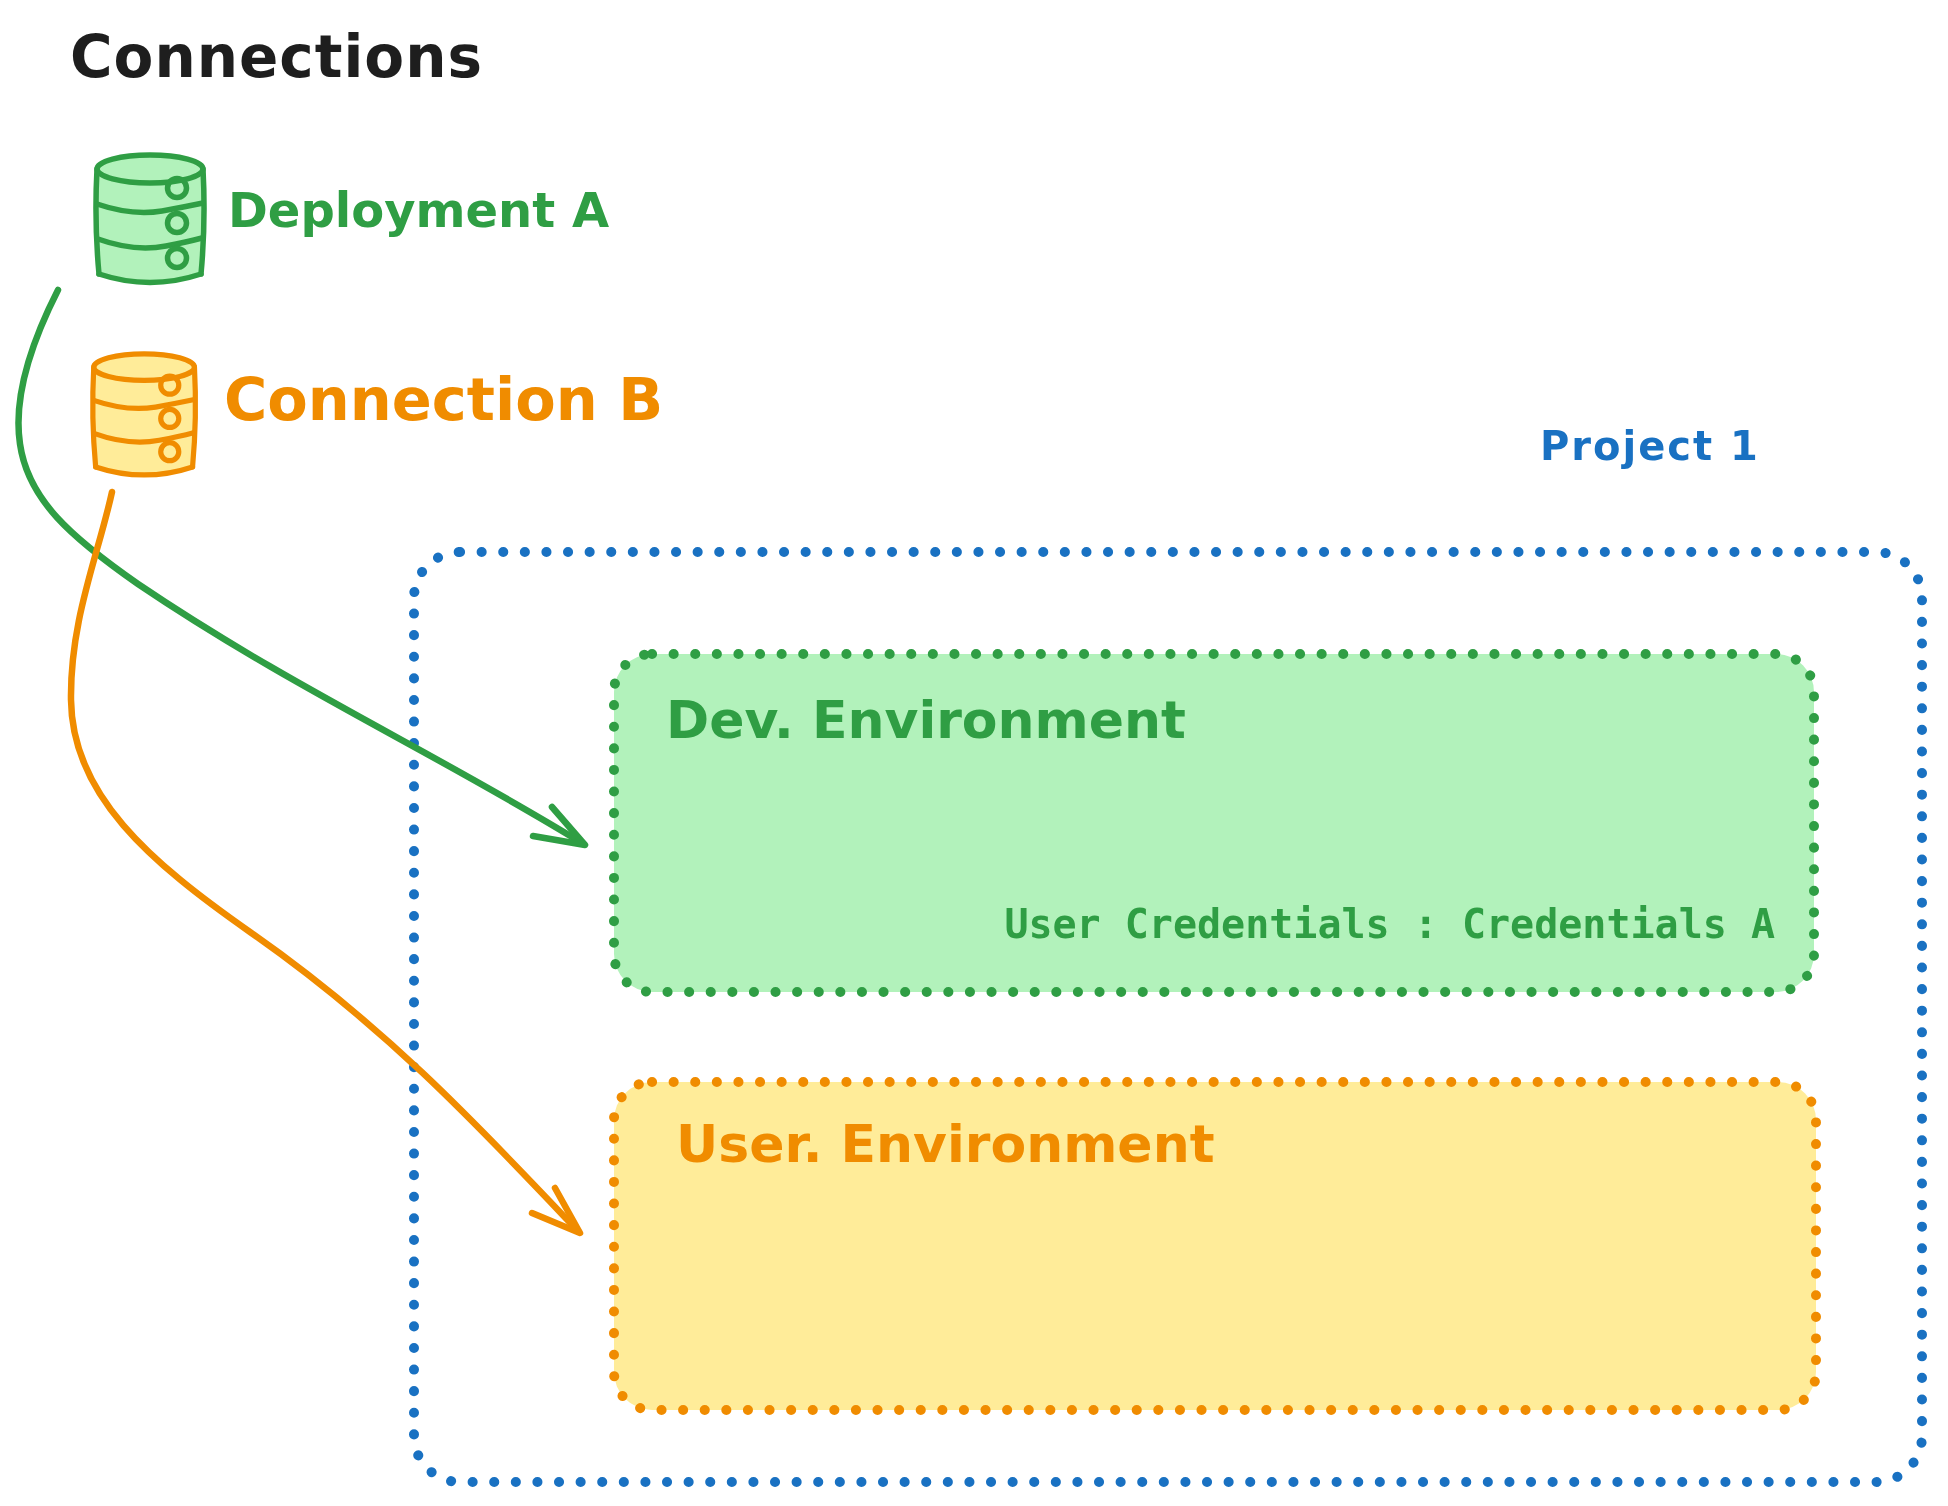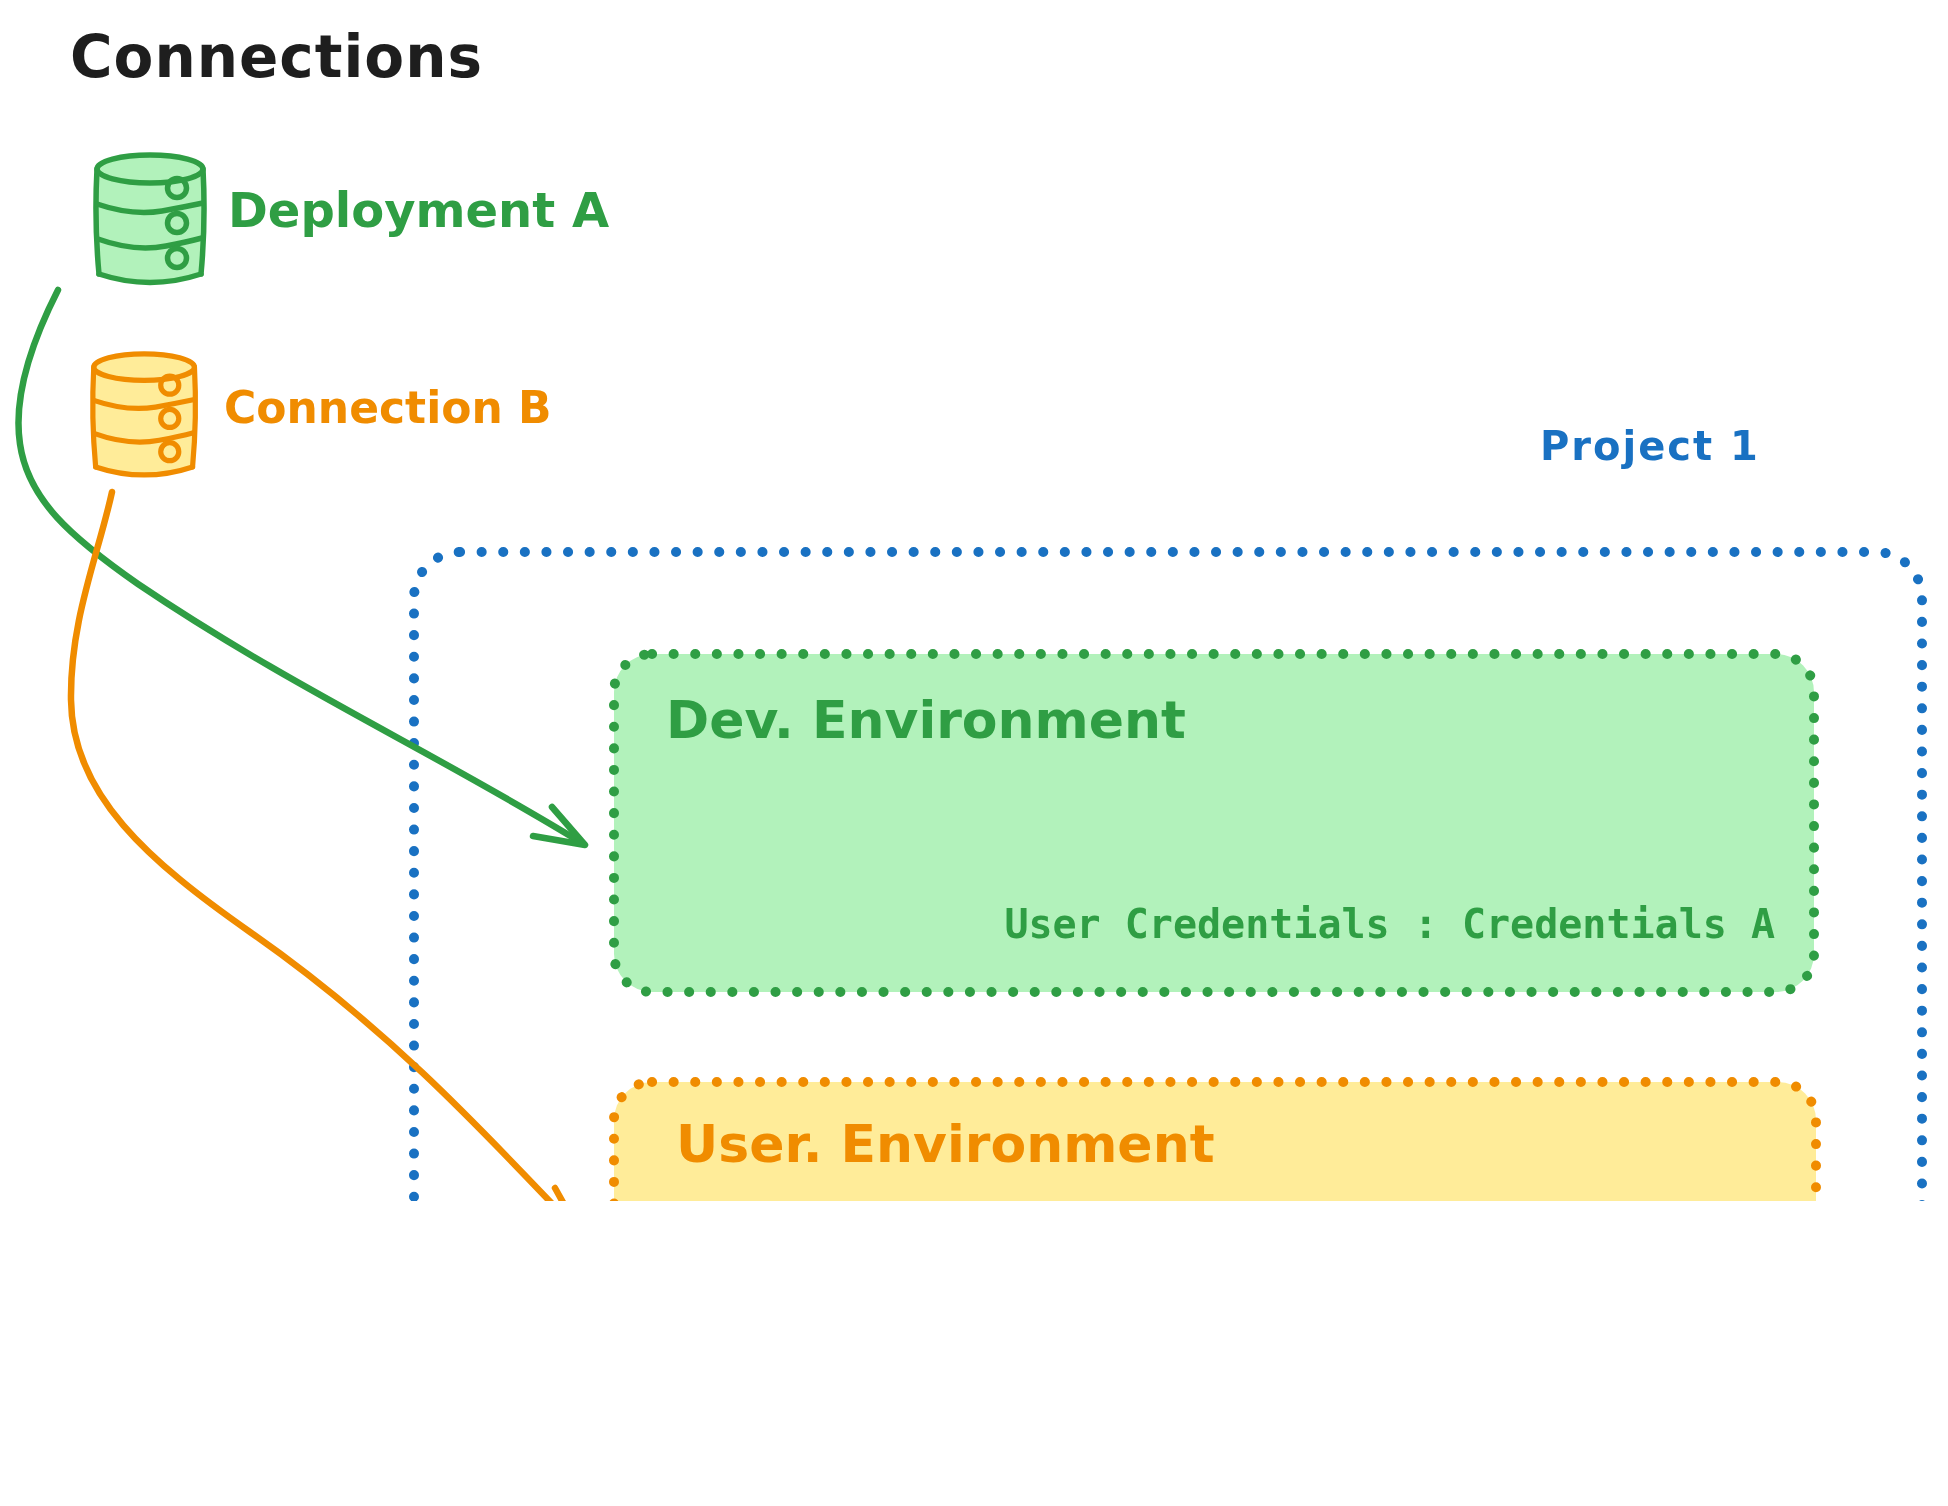--- a/index.html
+++ b/index.html
@@ -6,37 +6,37 @@
     --ink:#1e1e1e;
     --green:#2f9e44;
     --green-fill:#b2f2bb;
     --orange:#f08c00;
     --orange-fill:#ffec99;
     --blue:#1971c2;
   }
   html,body{margin:0;padding:0;background:#ffffff;}
   .canvas{
     position:relative;
-    width:1948px;height:1201px;
+    width:1948px;height:1506px;
     background:#ffffff;
     overflow:hidden;
     font-family:"DejaVu Sans", sans-serif;
   }
   .layer{position:absolute;left:0;top:0;}
   .txt{position:absolute;white-space:nowrap;line-height:1.1;}
   .hand{font-family:"DejaVu Sans", sans-serif;font-weight:700;}
   .mono{font-family:"DejaVu Sans Mono", monospace;font-weight:700;}
   .c-ink{color:var(--ink);}
   .c-green{color:var(--green);}
   .c-orange{color:var(--orange);}
   .c-blue{color:var(--blue);}
 
   .t-connections{left:70px;top:26px;font-size:58px;letter-spacing:1px;}
   .t-conn-a{left:228px;top:184px;font-size:48px;}
-  .t-conn-b{left:224px;top:384px;font-size:44px;}
+  .t-conn-b{left:224px;top:368px;font-size:59px;}
   .t-project{left:1540px;top:424px;font-size:40px;letter-spacing:2px;}
   .t-dev-name{left:666px;top:692px;font-size:52px;}
   .t-dev-cred{right:173px;top:902px;font-size:40px;}
   .t-prod-name{left:676px;top:1116px;font-size:52px;}
   .t-prod-cred{right:168px;top:1330px;font-size:40px;}
 
   
   .sb{stroke:var(--blue);}
   .sg{stroke:var(--green);}
   .so{stroke:var(--orange);}

